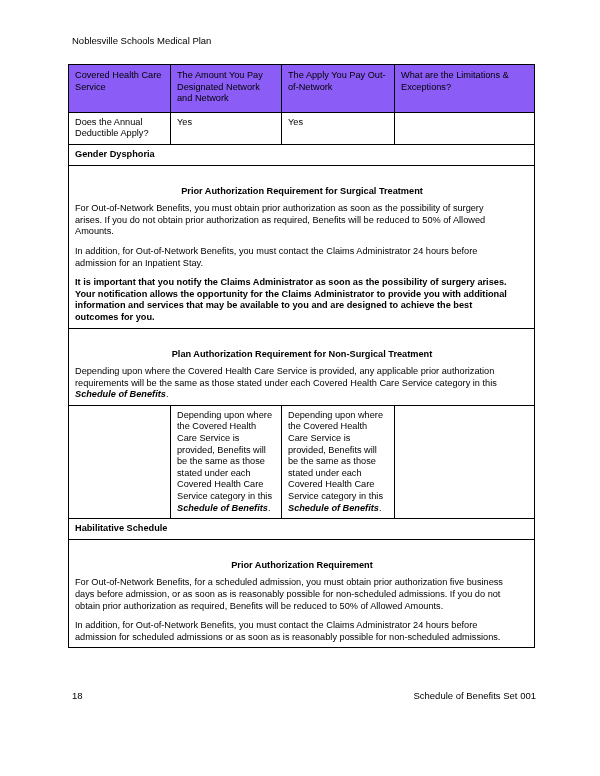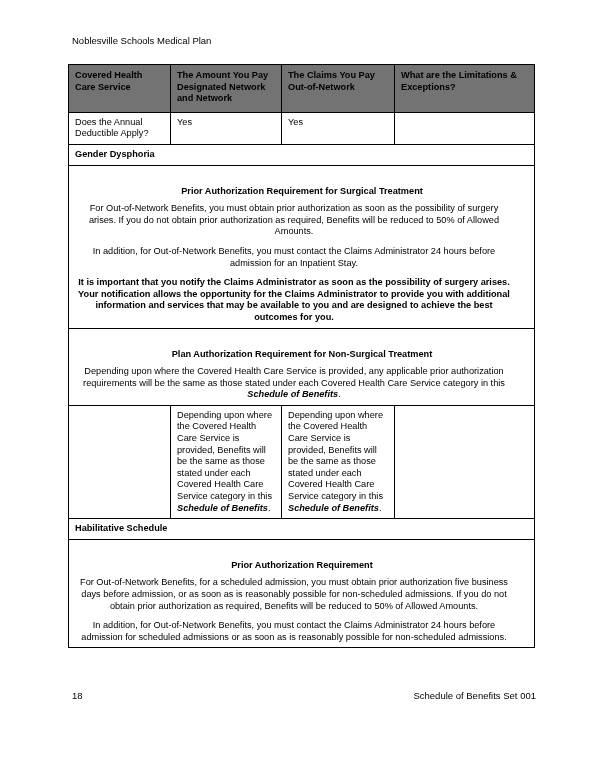--- a/index.html
+++ b/index.html
@@ -46,41 +46,41 @@
     vertical-align: top;
     padding: 4px 5px 4px 6px;
     box-sizing: border-box;
   }
   col.c1 { width: 102px; }
   col.c2 { width: 111px; }
   col.c3 { width: 113px; }
   col.c4 { width: 140px; }
 
   tr.head td {
-    background: #737373;
-    font-weight: bold;
+    background: #8b5cf6;
+    font-weight: normal;
     padding-top: 5px;
     padding-bottom: 7px;
   }
   td.section {
     font-weight: bold;
     padding-top: 5px;
     padding-bottom: 5px;
   }
   td.band {
     padding-top: 6px;
     padding-bottom: 7px;
   }
   .subhead {
     font-weight: bold;
     text-align: center;
     margin: 16px 0 6px 0;
   }
   .para {
-    text-align: center;
+    text-align: left;
     margin: 0 16px 8px 0;
   }
   .para:last-child { margin-bottom: 0; }
   .para.bold {
     font-weight: bold;
   }
   .ital { font-style: italic; font-weight: bold; }
   td.cellpara {
     padding-top: 5px;
     padding-bottom: 5px;
@@ -111,21 +111,21 @@
     <colgroup>
       <col class="c1">
         <col class="c2">
         <col class="c3">
         <col class="c4">
     </colgroup>
     <tbody>
       <tr class="head">
         <td>Covered Health Care Service</td>
         <td>The Amount You Pay Designated Network and Network</td>
-        <td>The Claims You Pay Out-of-Network</td>
+        <td>The Apply You Pay Out-of-Network</td>
         <td>What are the Limitations &amp; Exceptions?</td>
       </tr>
 
 
       <tr>
         <td>Does the Annual Deductible Apply?</td>
         <td>Yes</td>
         <td>Yes</td>
         <td></td>
       </tr>

